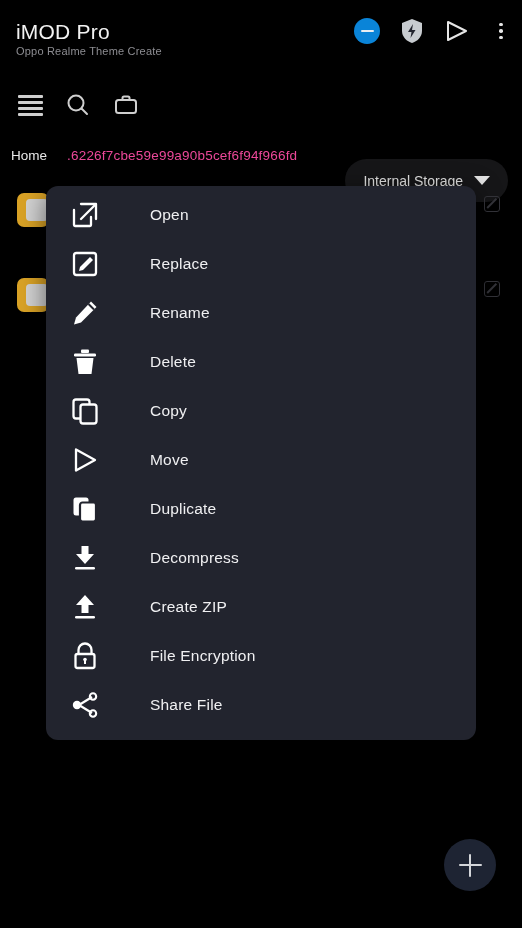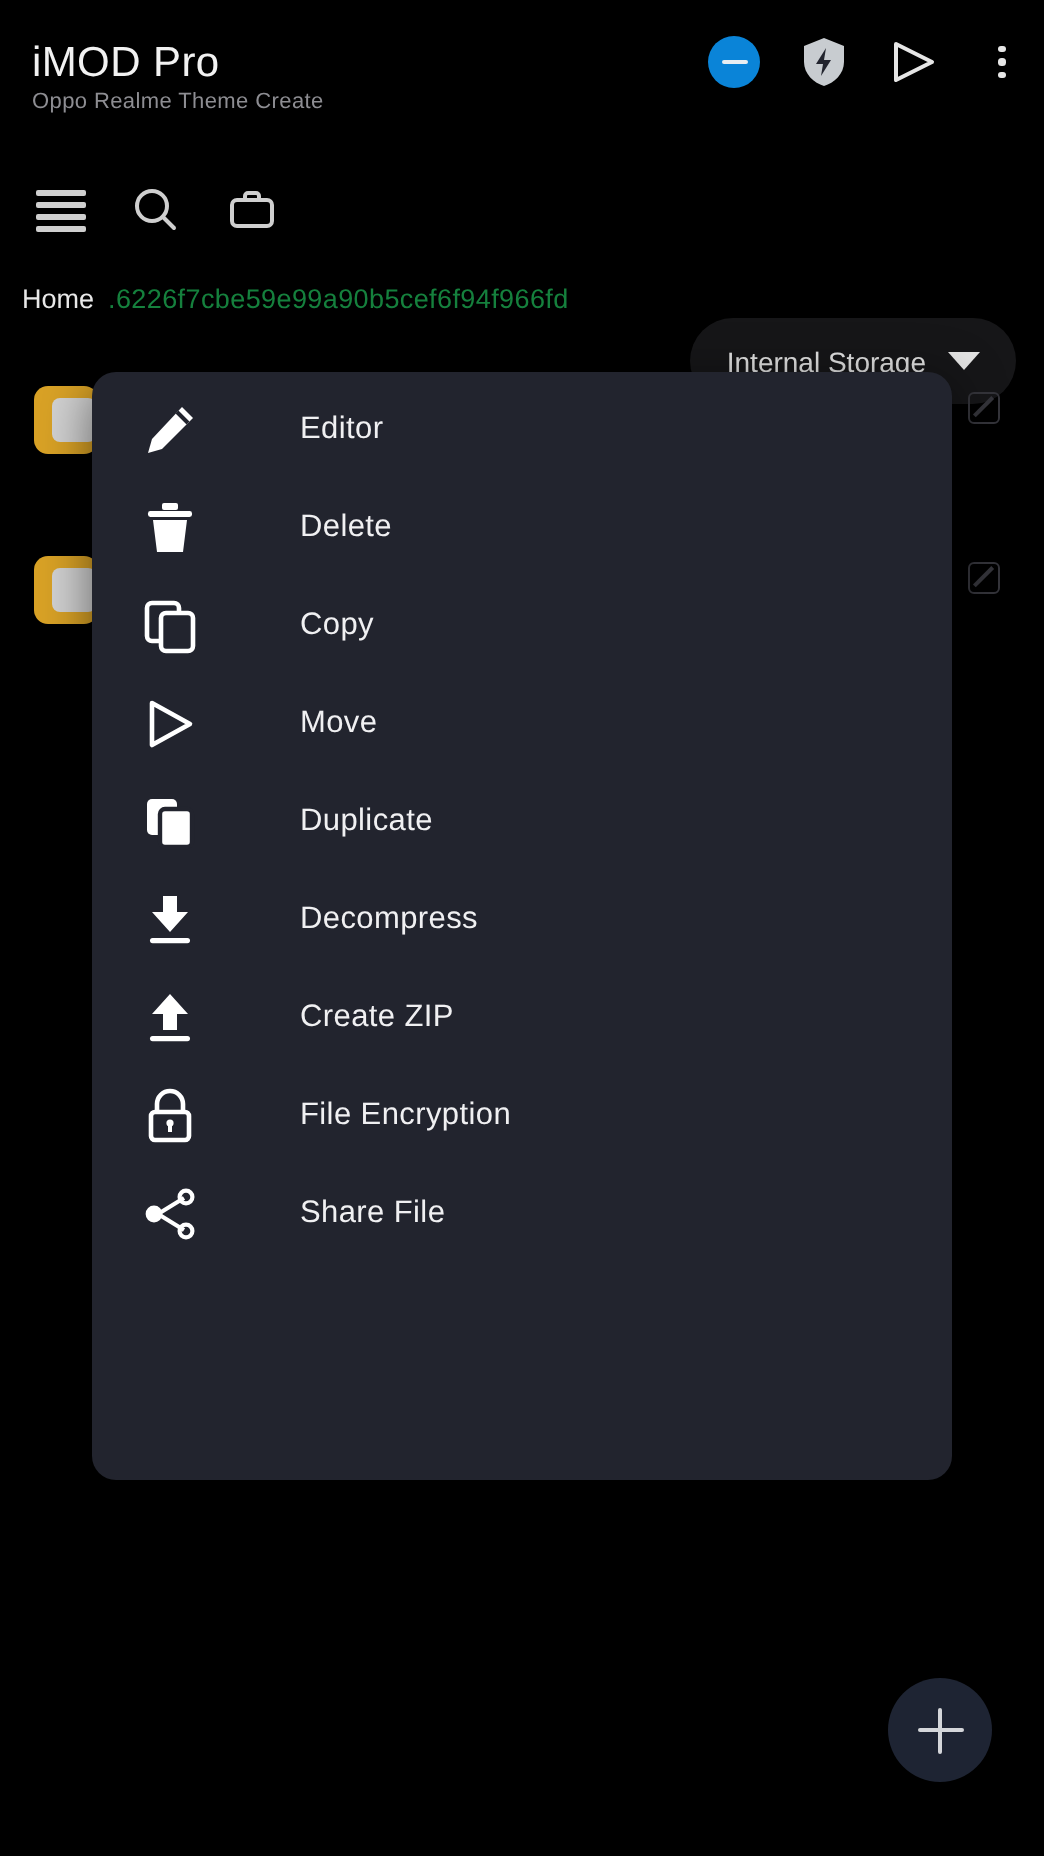--- a/index.html
+++ b/index.html
@@ -35,23 +35,23 @@
   .storage-pill {
     position:absolute; right:14px; top:81px;
     height:43px; padding:0 18px;
     background:#161618; border-radius:22px;
     display:flex; align-items:center; gap:11px;
   }
   .storage-pill span { font-size:14px; color:#e3e3e3; }
   .caret { width:0; height:0; border-left:8px solid transparent; border-right:8px solid transparent; border-top:9px solid #e3e3e3; }
 
   
-  .crumbs { position:absolute; left:0; top:142px; width:448px; height:26px; display:flex; }
+  .crumbs { position:absolute; left:0; top:142px; width:448px; height:26px; display:flex; align-items:center; }
   .crumb-home { margin-left:11px; font-size:13.5px; color:#e8e8e8; }
-  .crumb-path { margin-left:7px; font-size:13.5px; color:#15803d; letter-spacing:.2px; }
+  .crumb-path { margin-left:20px; font-size:13.5px; color:#ec4899; letter-spacing:.2px; }
 
   
   .file-row { position:absolute; left:0; width:522px; height:62px; }
   .file-row.r1 { top:182px; } .file-row.r2 { top:267px; }
   .folder-ic { position:absolute; left:17px; top:11px; width:32px; height:34px;
     background:#d9a226; border-radius:7px; }
   .folder-ic::after { content:""; position:absolute; left:9px; top:6px; width:22px; height:22px;
     background:#d2d2d2; border-radius:4px; }
   .edit-ic { position:absolute; right:22px; top:14px; width:16px; height:16px;
     border:1.5px solid #34343a; border-radius:3px; }
@@ -146,30 +146,49 @@
     <div class="folder-ic"></div>
     <div class="edit-ic"></div>
   </div>
   <div class="file-row r2">
     <div class="folder-ic"></div>
     <div class="edit-ic"></div>
   </div>
 
   <div class="ctx-menu">
 
-
+    <div class="ctx-item">
+      <div class="ctx-ic">
+        <svg width="30" height="30" viewBox="0 0 30 30">
+          <path d="M4 10 V25 a1 1 0 0 0 1 1 H20 a1 1 0 0 0 1-1 V17" fill="none" stroke="#fff" stroke-width="2.3" stroke-linecap="round"></path>
+          <path d="M11 4 H26 V19" fill="none" stroke="#fff" stroke-width="2.3" stroke-linecap="round" stroke-linejoin="round"></path>
+          <line x1="25" y1="5" x2="11" y2="19" stroke="#fff" stroke-width="2.3" stroke-linecap="round"></line>
+        </svg>
+      </div>
+      <div class="ctx-label">Open</div>
+    </div>
+
+    <div class="ctx-item">
+      <div class="ctx-ic">
+        <svg width="30" height="30" viewBox="0 0 30 30">
+          <rect x="4" y="4" width="22" height="22" rx="2.5" fill="none" stroke="#fff" stroke-width="2.3"></rect>
+          <path d="M20 8 L10 18 L9 22 L13 21 L23 11 Z" fill="#fff"></path>
+        </svg>
+      </div>
+      <div class="ctx-label">Replace</div>
+    </div>
 
     <div class="ctx-item">
       <div class="ctx-ic">
         <svg width="30" height="30" viewBox="0 0 30 30">
           <path d="M21 3.5 L26.5 9 L11 24.5 L4 26.5 L6 19.5 Z" fill="#fff"></path>
           <line x1="18.5" y1="6" x2="24" y2="11.5" stroke="#22242e" stroke-width="2"></line>
         </svg>
       </div>
-      <div class="ctx-label">Editor</div>
+      <div class="ctx-label">Rename</div>
     </div>
 
     <div class="ctx-item">
       <div class="ctx-ic">
         <svg width="30" height="30" viewBox="0 0 30 30">
           <rect x="11" y="2.5" width="8" height="3.5" rx="1" fill="#fff"></rect>
           <rect x="4" y="6.5" width="22" height="3" rx="1.2" fill="#fff"></rect>
           <path d="M6.5 11 H23.5 L21.5 27 H8.5 Z" fill="#fff"></path>
         </svg>
       </div>

